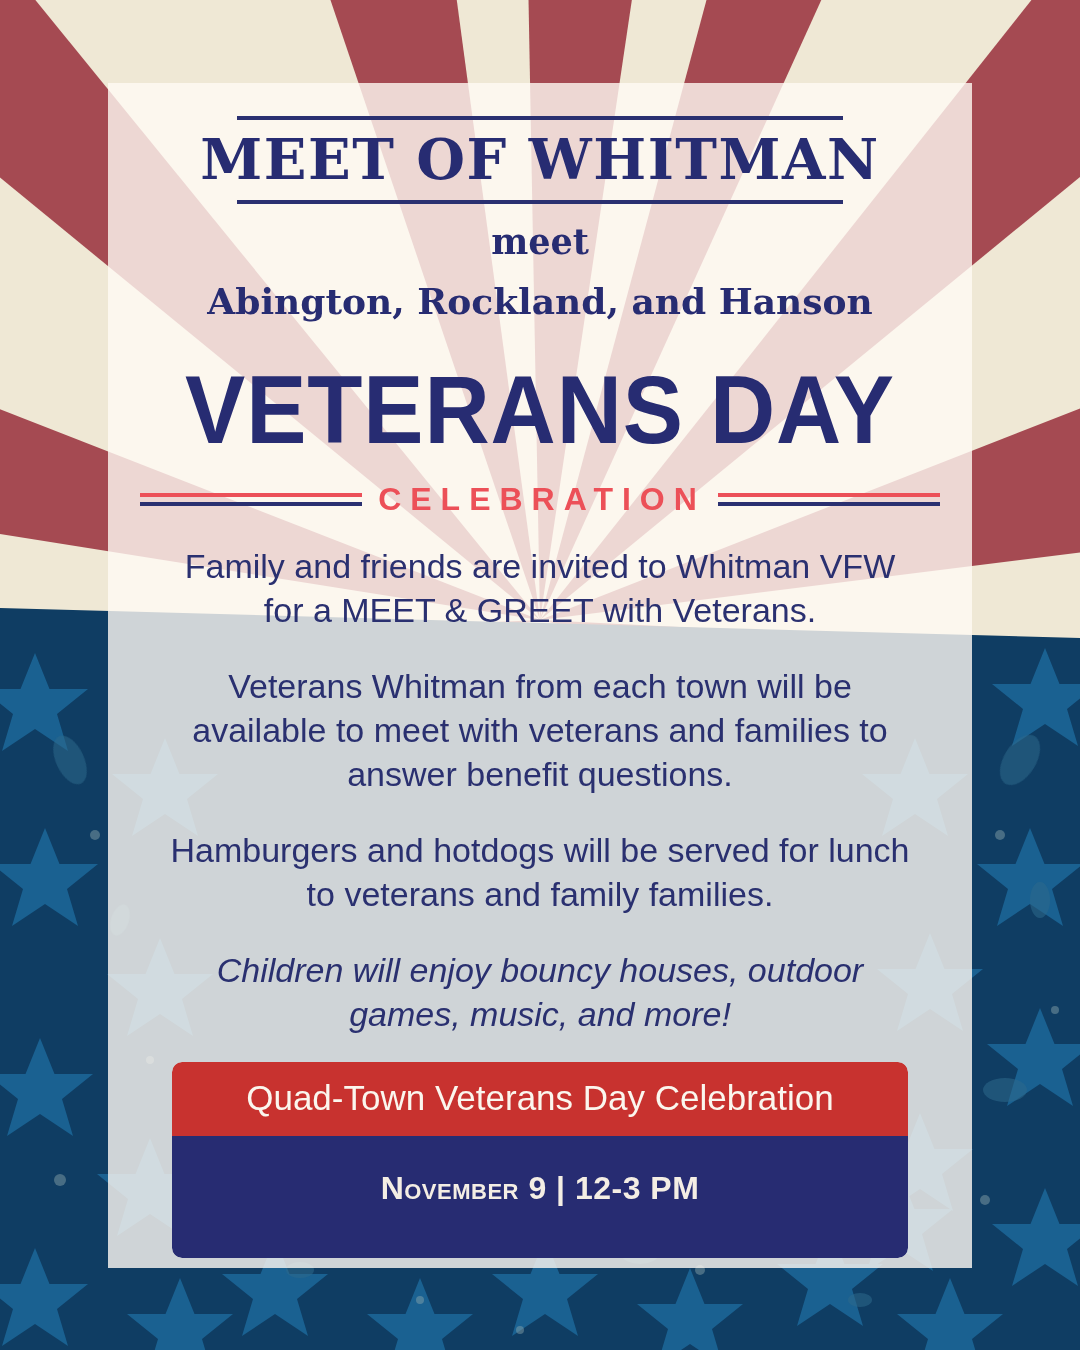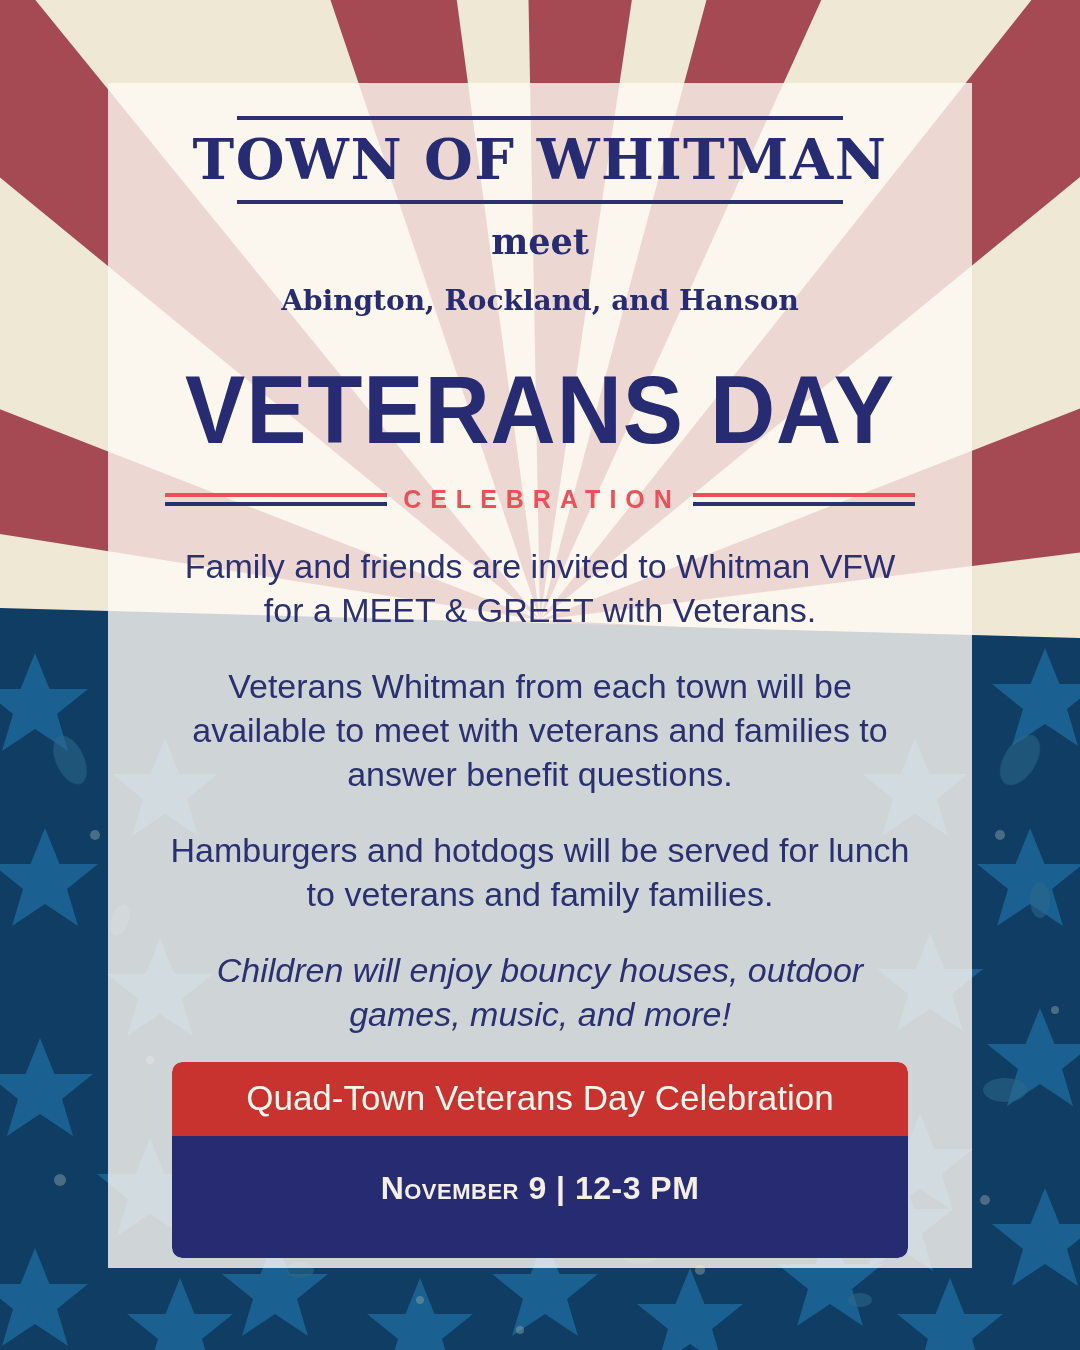--- a/index.html
+++ b/index.html
@@ -82,21 +82,21 @@
     font-weight: bold;
     font-size: 35px;
     line-height: 44px;
     color: #272C72;
     margin-top: 16px;
   }
 
   .partner-towns {
     font-family: "DejaVu Serif", serif;
     font-weight: bold;
-    font-size: 28px;
+    font-size: 36px;
     line-height: 46px;
     color: #272C72;
     margin-top: 14px;
     white-space: nowrap;
   }
 
   .veterans-day {
     font-family: "Liberation Sans Narrow", "Liberation Sans", sans-serif;
     font-weight: bold;
     font-size: 96px;
@@ -124,21 +124,21 @@
     background: #EC5058;
   }
   .cel-rules .r-navy {
     height: 4px;
     background: #2A3070;
     margin-top: 5px;
   }
   .celebration-word {
     font-family: "Liberation Sans Narrow", "Liberation Sans", sans-serif;
     font-weight: bold;
-    font-size: 25px;
+    font-size: 32px;
     line-height: 38px;
     letter-spacing: 9px;
     color: #EC5058;
     white-space: nowrap;
     padding-left: 4px;
   }
 
   
   .body-copy {
     margin-top: 26px;
@@ -275,21 +275,21 @@
       </g>
     </g>
   </svg>
 
   <div class="card"></div>
 
   <div class="content">
 
     <div class="rule-top"></div>
 
-    <div class="town-title">TOWN OF WHITMAN</div>
+    <div class="town-title">MEET OF WHITMAN</div>
 
     <div class="rule-bottom"></div>
 
     <div class="with-word">meet</div>
 
     <div class="partner-towns">Abington, Rockland, and Hanson</div>
 
     <div class="veterans-day">VETERANS DAY</div>
 
     <div class="celebration-row">

